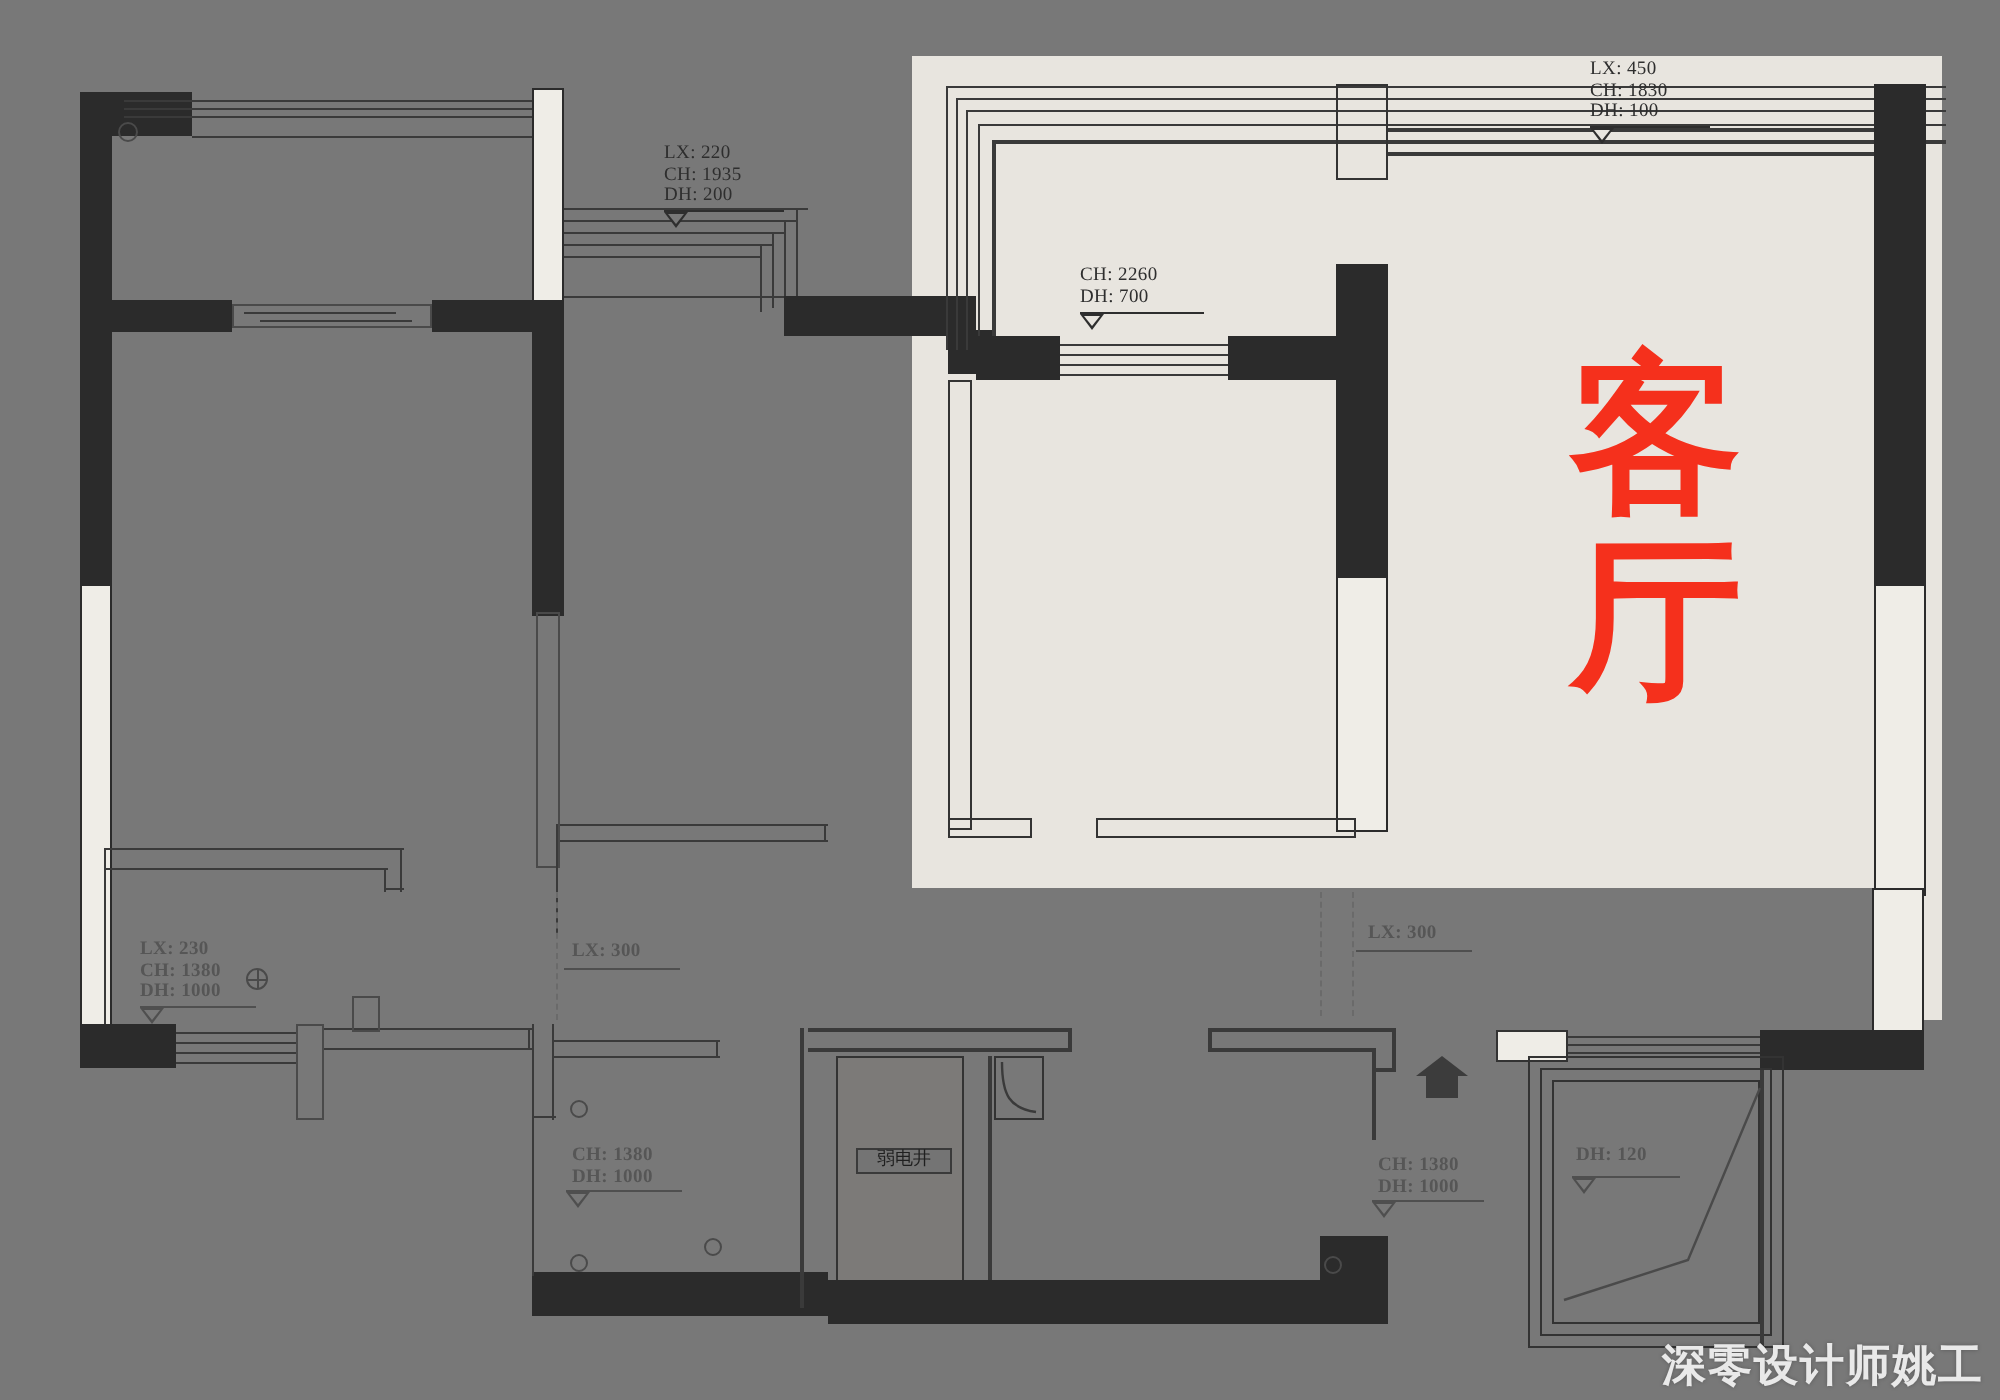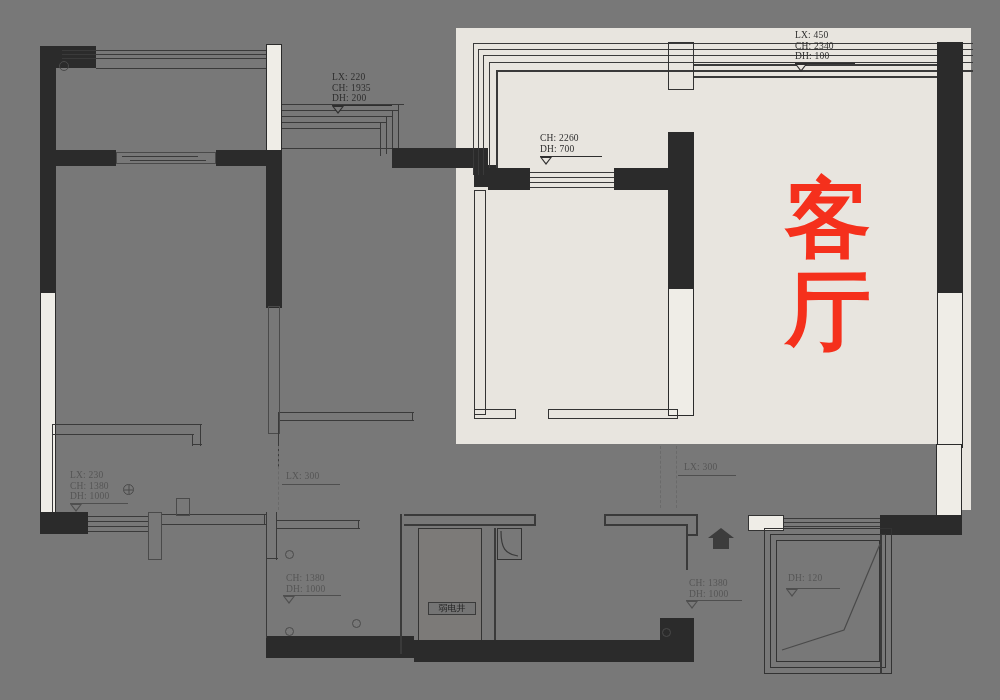--- a/index.html
+++ b/index.html
@@ -20,21 +20,21 @@
   .wallw{position:absolute;background:#EFEDE7;border:1.5px solid #2B2B2B;box-sizing:border-box;}
   .ln{position:absolute;background:#3A3A3A;}
   .outline{position:absolute;border:1.6px solid #333;box-sizing:border-box;}
   .outline-l{position:absolute;border:1.4px solid #4a4a4a;box-sizing:border-box;}
   .dash{position:absolute;border-left:1.2px dashed #6a6a6a;}
 
   
   .anno{position:absolute;color:#2e2e2e;font-size:9.5px;line-height:10.5px;
         letter-spacing:.2px;white-space:nowrap;font-family:"Liberation Serif",serif;}
   .anno .ln1,.anno .ln2,.anno .ln3{display:block;}
-  .anno.dim{color:#565656;}
+  .anno.dim{color:#565656;font-weight:bold;}
   .anno-rule{position:absolute;height:1.4px;background:#2e2e2e;}
   .anno-rule.dim{background:#4f4f4f;}
   .tri{position:absolute;width:0;height:0;border-left:6px solid transparent;
        border-right:6px solid transparent;border-top:8px solid #2e2e2e;}
   .tri.dim{border-top-color:#4f4f4f;}
   .tri-in{position:absolute;width:0;height:0;border-left:4px solid transparent;
        border-right:4px solid transparent;border-top:5.5px solid #E8E5DF;}
   .tri-in.ongray{border-top-color:#787878;}
 
   
@@ -204,21 +204,21 @@
 
   <div class="circ" style="left:285px;top:550px;width:7px;height:7px;"></div>
   <div class="circ" style="left:285px;top:627px;width:7px;height:7px;"></div>
   <div class="circ" style="left:352px;top:619px;width:7px;height:7px;"></div>
 
   <div class="ln" style="left:400px;top:514px;width:2px;height:140px;"></div>
   <div class="ln" style="left:404px;top:514px;width:132px;height:2px;"></div>
   <div class="ln" style="left:404px;top:524px;width:132px;height:2px;"></div>
   <div class="ln" style="left:534px;top:514px;width:2px;height:12px;"></div>
   <div class="outline" style="left:418px;top:528px;width:64px;height:114px;background:#7c7a78;"></div>
-  <div class="boxlabel" style="left:428px;top:602px;width:44px;">弱电井</div>
+  <div class="boxlabel" style="left:428px;top:574px;width:44px;">弱电井</div>
 
   <div class="outline" style="left:497px;top:528px;width:25px;height:32px;"></div>
   <div class="diag" style="left:497px;top:528px;width:25px;height:32px;">
     <svg width="25" height="32" viewBox="0 0 25 32">
         <path d="M4 3 C4 20, 8 26, 21 28" stroke="#3a3a3a" stroke-width="1.2" fill="none"></path>
       </svg>
   </div>
 
   <div class="ln" style="left:494px;top:528px;width:1.6px;height:112px;"></div>
   <div class="wall" style="left:414px;top:640px;width:280px;height:22px;"></div>
@@ -258,21 +258,21 @@
     <span class="ln1">LX: 220</span>
     <span class="ln2">CH: 1935</span>
     <span class="ln3">DH: 200</span>
   </div>
   <div class="anno-rule" style="left:332px;top:105px;width:60px;"></div>
   <div class="tri" style="left:332px;top:106px;"></div>
   <div class="tri-in ongray" style="left:334px;top:107px;"></div>
 
   <div class="anno" style="left:795px;top:30px;">
     <span class="ln1">LX: 450</span>
-    <span class="ln2">CH: 2340</span>
+    <span class="ln2">CH: 1830</span>
     <span class="ln3">DH: 100</span>
   </div>
   <div class="anno-rule" style="left:795px;top:63px;width:60px;"></div>
   <div class="tri" style="left:795px;top:64px;"></div>
   <div class="tri-in" style="left:797px;top:65px;"></div>
 
   <div class="anno" style="left:540px;top:133px;">
     <span class="ln1">CH: 2260</span>
     <span class="ln2">DH: 700</span>
   </div>
@@ -316,14 +316,15 @@
   <div class="tri dim" style="left:686px;top:601px;"></div>
   <div class="tri-in ongray" style="left:688px;top:602px;"></div>
 
   <div class="anno dim" style="left:788px;top:573px;">
     <span class="ln1">DH: 120</span>
   </div>
   <div class="anno-rule dim" style="left:786px;top:588px;width:54px;"></div>
   <div class="tri dim" style="left:786px;top:589px;"></div>
   <div class="tri-in ongray" style="left:788px;top:590px;"></div>
 
+  <div class="watermark">深零设计师姚工</div>
 
 </div>
 
 </body></html>

